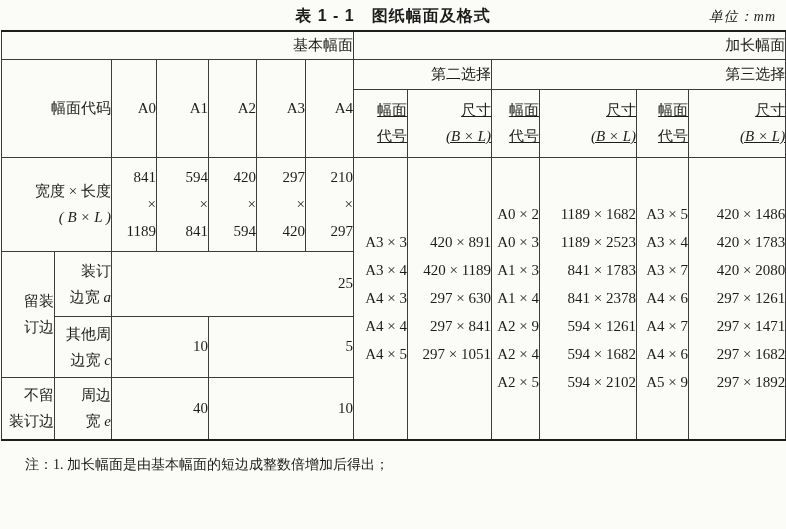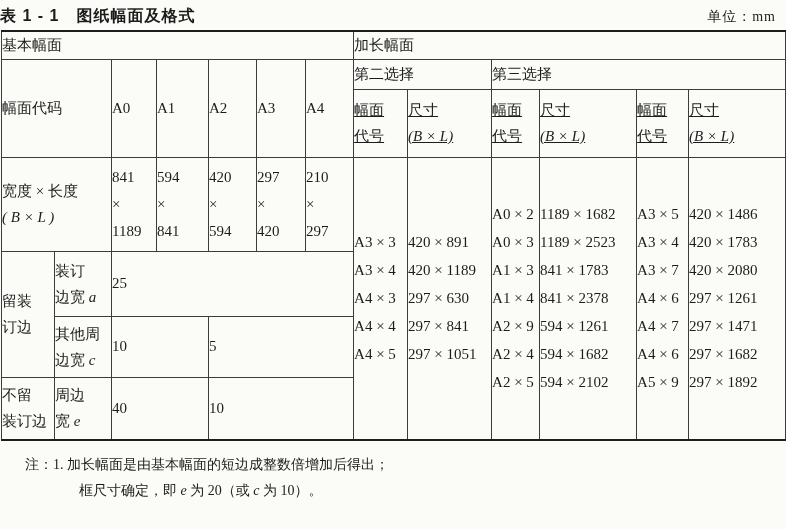--- a/index.html
+++ b/index.html
@@ -2,31 +2,31 @@
 <html><head>
 <meta charset="utf-8">
 <style>
   html,body{margin:0;padding:0;}
   body{
     width:786px;height:529px;position:relative;overflow:hidden;
     background:#fbfbf8;color:#1c1c1c;
     font-family:"Liberation Serif","DejaVu Serif",serif;
   }
   .title{
-    position:absolute;top:6px;left:0;width:100%;text-align:left;
+    position:absolute;top:6px;left:0;width:100%;text-align:center;
     font-family:"Liberation Sans","DejaVu Sans",sans-serif;
     font-weight:bold;font-size:16px;letter-spacing:1px;
   }
   .unit{
-    position:absolute;top:8px;right:10px;font-size:14px;letter-spacing:1px;
+    position:absolute;top:8px;right:10px;font-size:14px;letter-spacing:1px;font-style:italic;
   }
   table.sheet{
     position:absolute;top:30px;left:1px;width:784px;
     border-collapse:collapse;table-layout:fixed;
-    text-align:left;font-size:15px;
+    text-align:right;font-size:15px;
     border-top:2px solid #1d1d1d;border-bottom:2px solid #1d1d1d;
     border-left:1px solid #3c3c3c;border-right:1px solid #3c3c3c;
   }
   table.sheet td{
     border:1px solid #3c3c3c;padding:0;vertical-align:middle;
     overflow:hidden;
   }
   tr.r1{height:28px;} tr.r2{height:30px;} tr.r3{height:68px;text-decoration:underline;}
   tr.r4{height:94px;} tr.r5{height:65px;} tr.r6{height:61px;} tr.r7{height:63px;}
   td.ext{vertical-align:top;padding-top:5px;line-height:28px;}
@@ -224,16 +224,13 @@
     <td colspan="2">40</td>
     <td colspan="3">10</td>
   </tr>
 </tbody>
   </table>
 
 <div class="notes">
   <div class="note-l1">
     <span>注：</span><span>1. 加长幅面是由基本幅面的短边成整数倍增加后得出；</span>
   </div>
-  <div class="note-l3">
-    <span>框尺寸确定，即 </span><i>e</i><span> 为 20（或 </span><i>c</i><span> 为 10）。</span>
-  </div>
 </div>
 
 </body></html>

